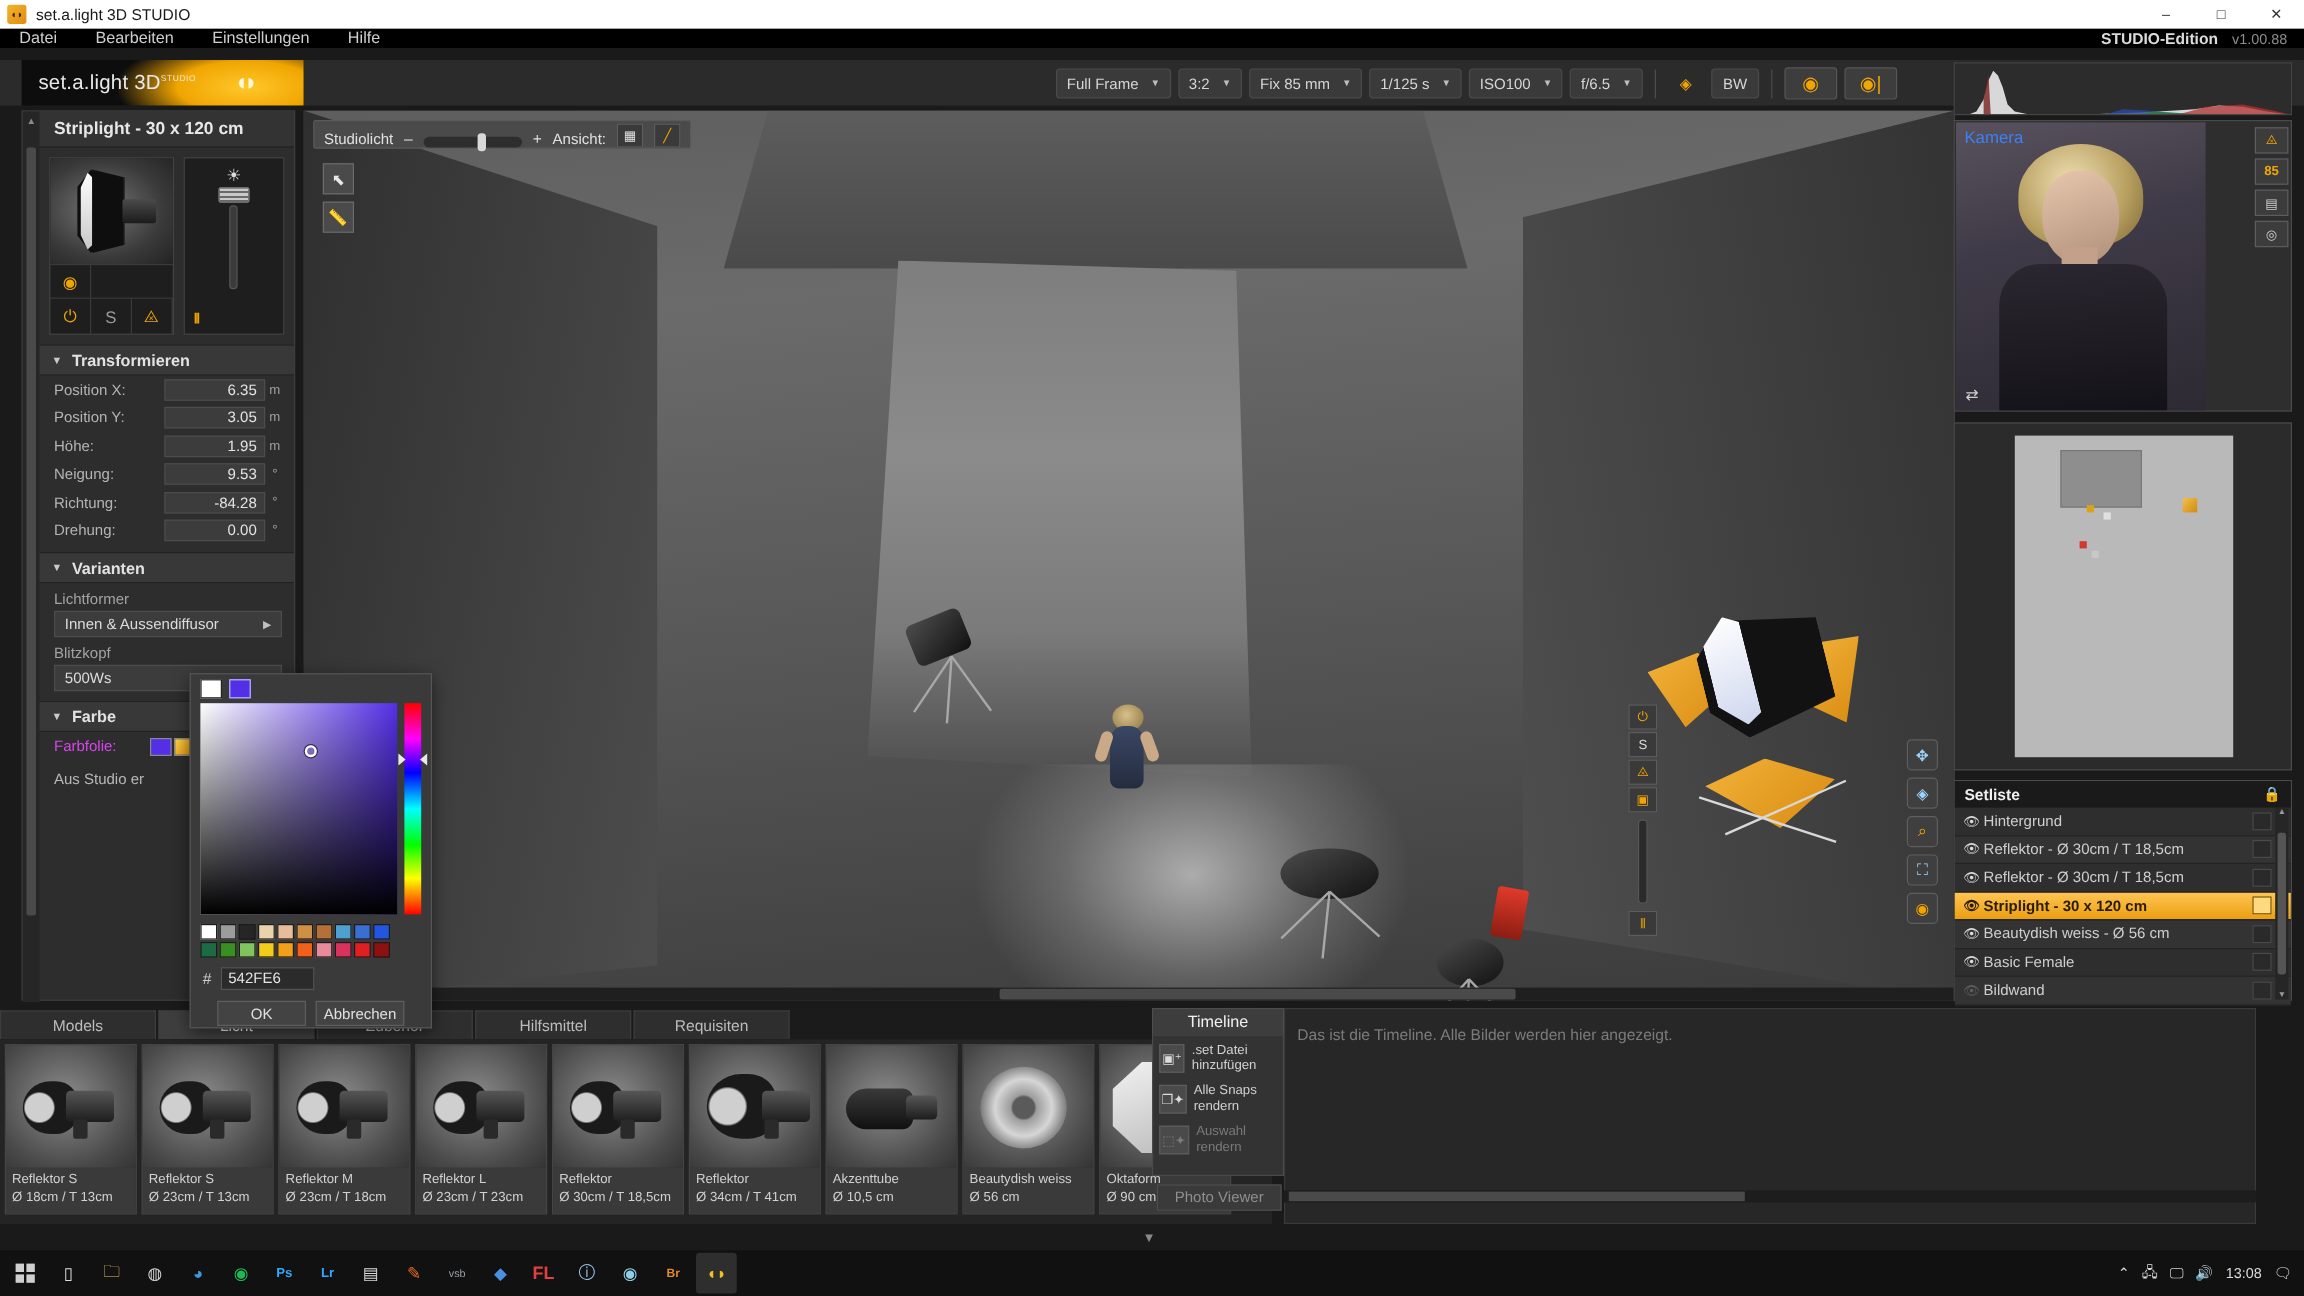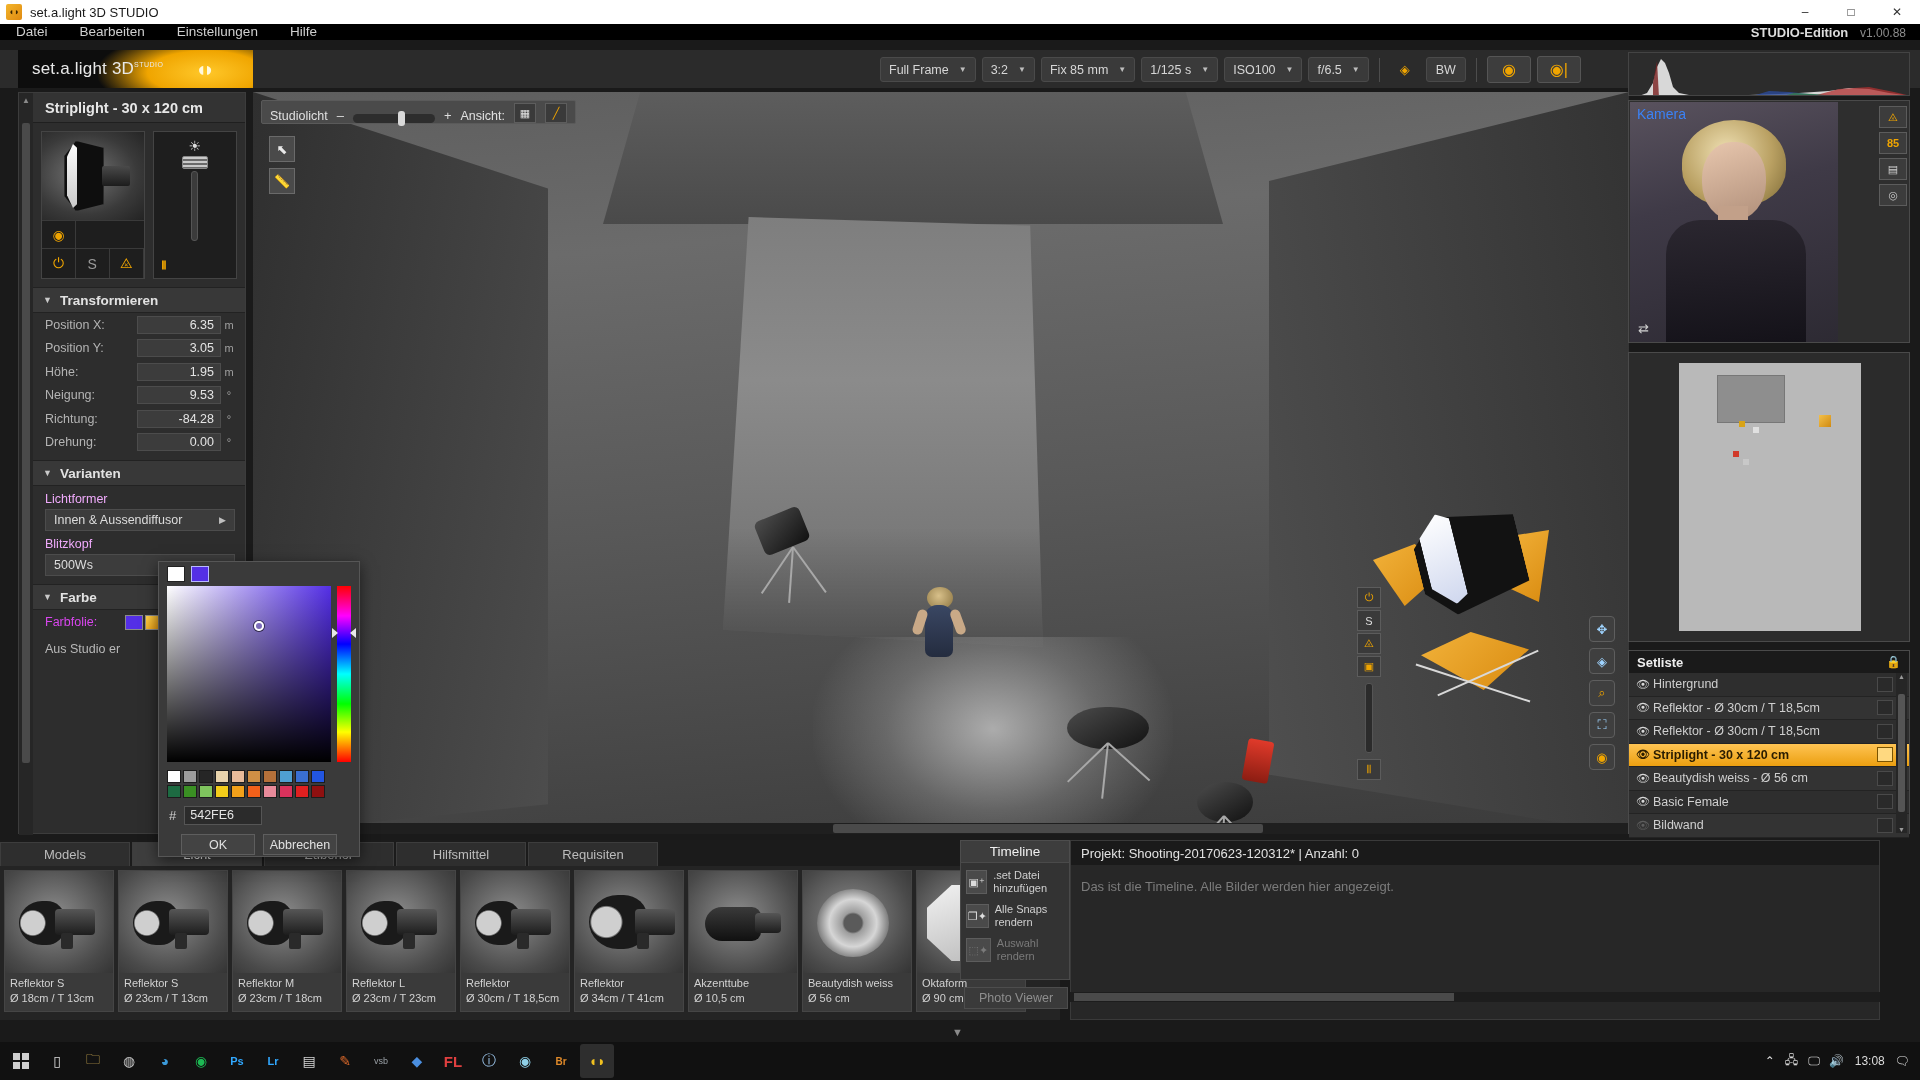--- a/index.html
+++ b/index.html
@@ -159,21 +159,21 @@
   }
   .sect .tri { font-size: 9px; color: #c9c9c9; }
   .frow { height: 23.5px; display: flex; align-items: center; padding: 0 8px 0 12px; }
   .frow .fl { width: 92px; color: #b4b4b4; font-size: 12.5px; }
   .frow .fv {
     flex: 1; height: 18px; background: #3c3c3c; border: 1px solid #4c4c4c;
     text-align: right; padding-right: 6px; line-height: 16px;
     color: #e4e4e4; font-size: 12.5px;
   }
   .frow .fu { width: 16px; text-align: center; color: #a0a0a0; font-size: 11px; }
-  .sublab { padding: 6px 0 3px 12px; color: #f0abfc; font-size: 12.5px; }
+  .sublab { padding: 6px 0 3px 12px; color: #a3a3a3; font-size: 12.5px; }
   .dropdown {
     margin: 0 10px 0 12px; height: 22px; background: #3c3c3c; border: 1px solid #4c4c4c;
     display: flex; align-items: center; padding: 0 8px; color: #dcdcdc; font-size: 12.5px;
   }
   .dropdown .arr { margin-left: auto; font-size: 9px; color: #c0c0c0; }
   .colorsel { display: flex; align-items: center; padding: 0 10px 0 12px; height: 24px; }
   .colorsel .fl { width: 80px; color: #d946ef; font-size: 12.5px; }
   .swatch { width: 18px; height: 15px; border: 1px solid #8a8a8a; }
   .swatch.sel { background: #542FE6; }
   .swatch.gold { background: linear-gradient(135deg,#ffd24a,#e08f07); margin-left: 2px; }
@@ -1023,21 +1023,20 @@
         <span class="ib">❐✦</span>
         <span class="tx">Alle Snaps rendern</span>
       </div>
       <div class="tlact dis">
         <span class="ib">⬚✦</span>
         <span class="tx">Auswahl rendern</span>
       </div>
     </div>
     <div class="pvbtn">Photo Viewer</div>
     <div class="tl-main">
-      <div class="tlhead">Projekt: Shooting-20170623-120312*  |  Anzahl: 0</div>
       <div class="tlbody">Das ist die Timeline. Alle Bilder werden hier angezeigt.</div>
     </div>
     <div class="tl-scroll">
       <div class="tt"></div>
     </div>
   </div>
   <div class="collapse-arrow">▼</div>
 
   <div class="picker">
     <div class="pk-top">

